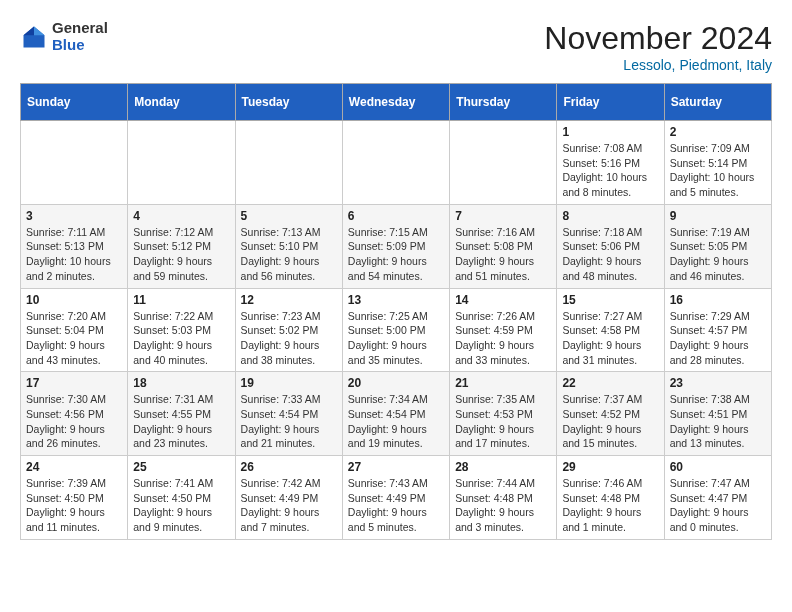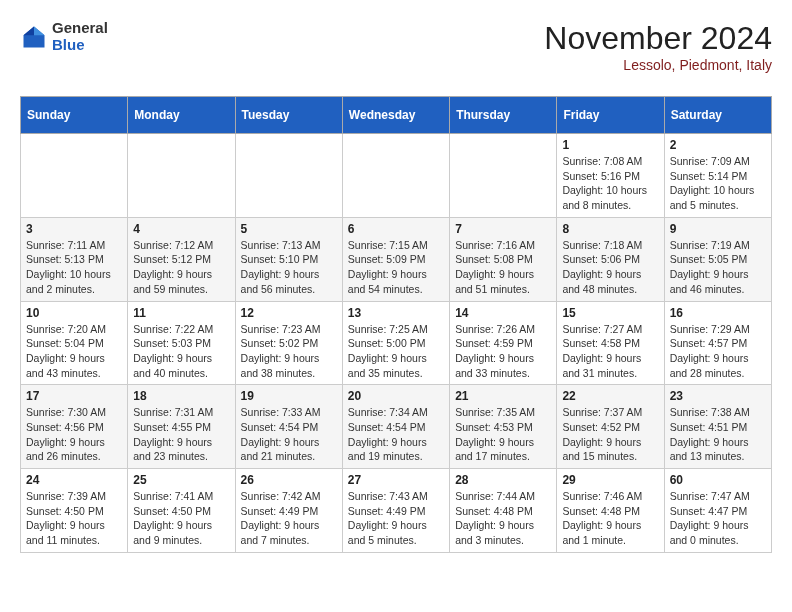--- a/index.html
+++ b/index.html
@@ -7,21 +7,21 @@
       font-family: Arial, sans-serif;
       background: #fff;
       width: 792px;
       min-height: 612px;
       padding: 20px;
     }
     .header {
       display: flex;
       justify-content: space-between;
       align-items: flex-start;
-      margin-bottom: 23px;
+      margin-bottom: 10px;
     }
     .logo {
       display: flex;
       align-items: center;
       gap: 4px;
     }
     .logo-text {
       display: flex;
       flex-direction: column;
       line-height: 1.1;
@@ -43,21 +43,21 @@
     .title-block {
       text-align: right;
     }
     .month-title {
       font-size: 32px;
       font-weight: normal;
       color: #222;
     }
     .location {
       font-size: 14px;
-      color: #7f1d1d;
+      color: #0369a1;
       text-align: right;
     }
     .calendar {
       width: 100%;
       border-collapse: collapse;
       font-size: 11px;
     }
     .calendar th {
       background: #2060c0;
       color: #fff;

